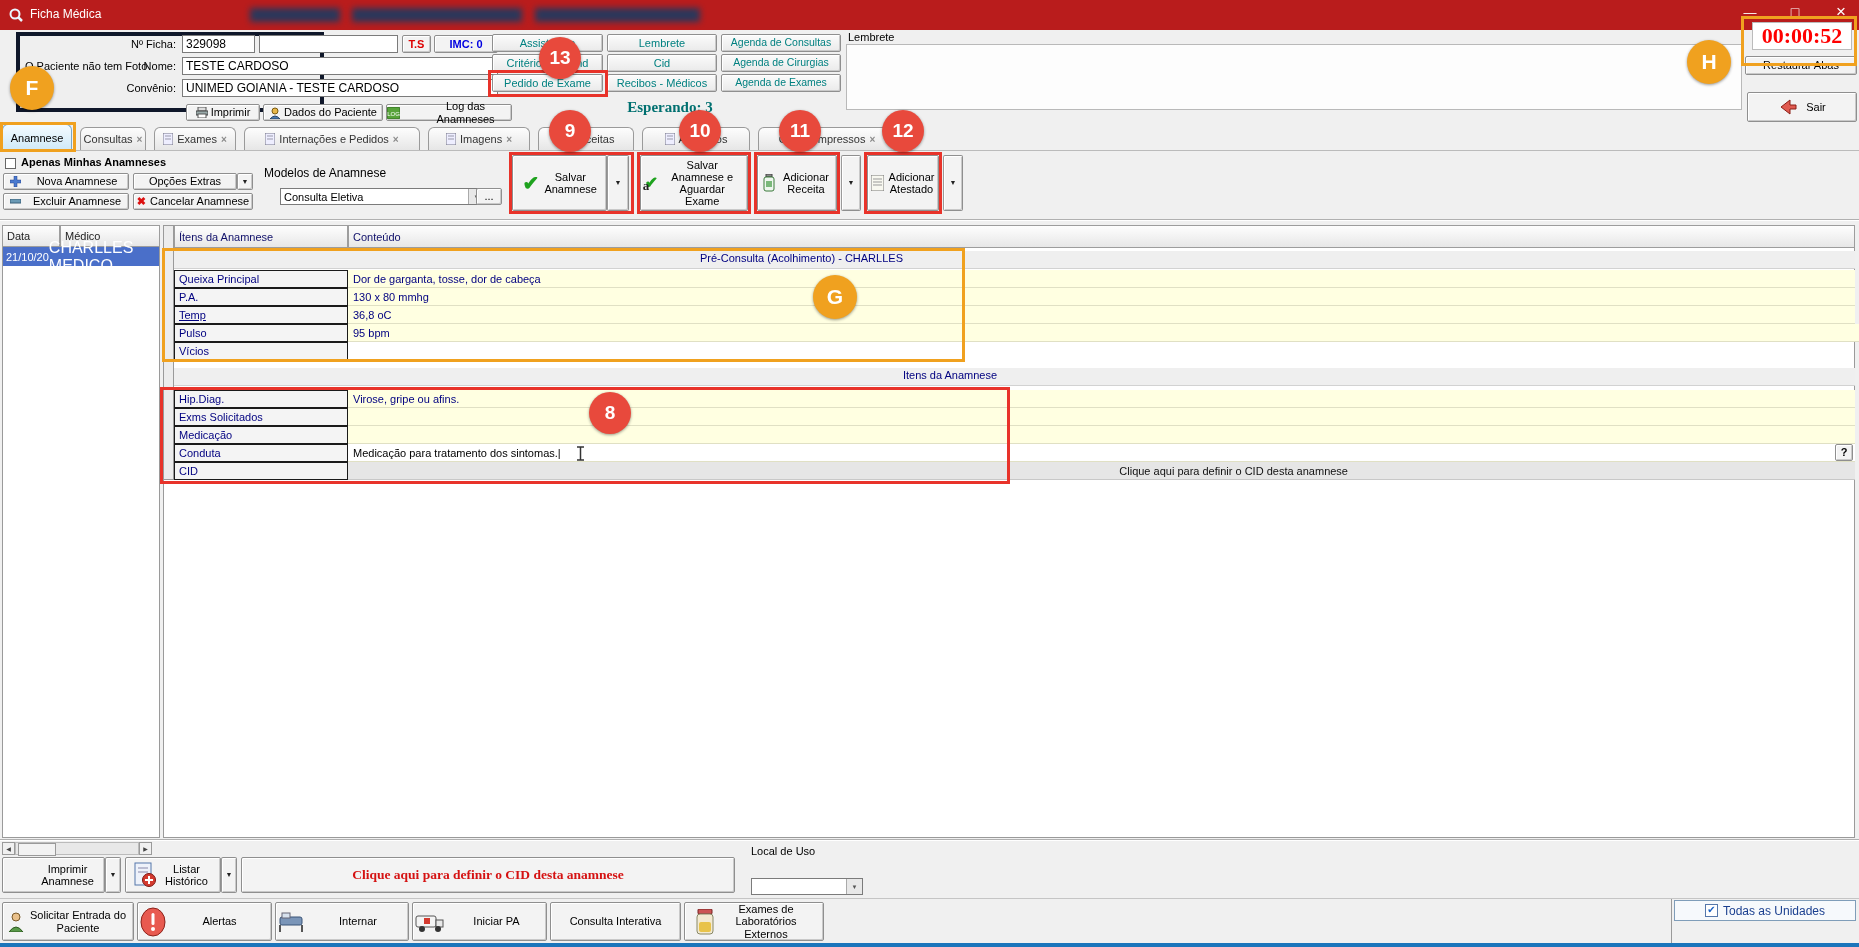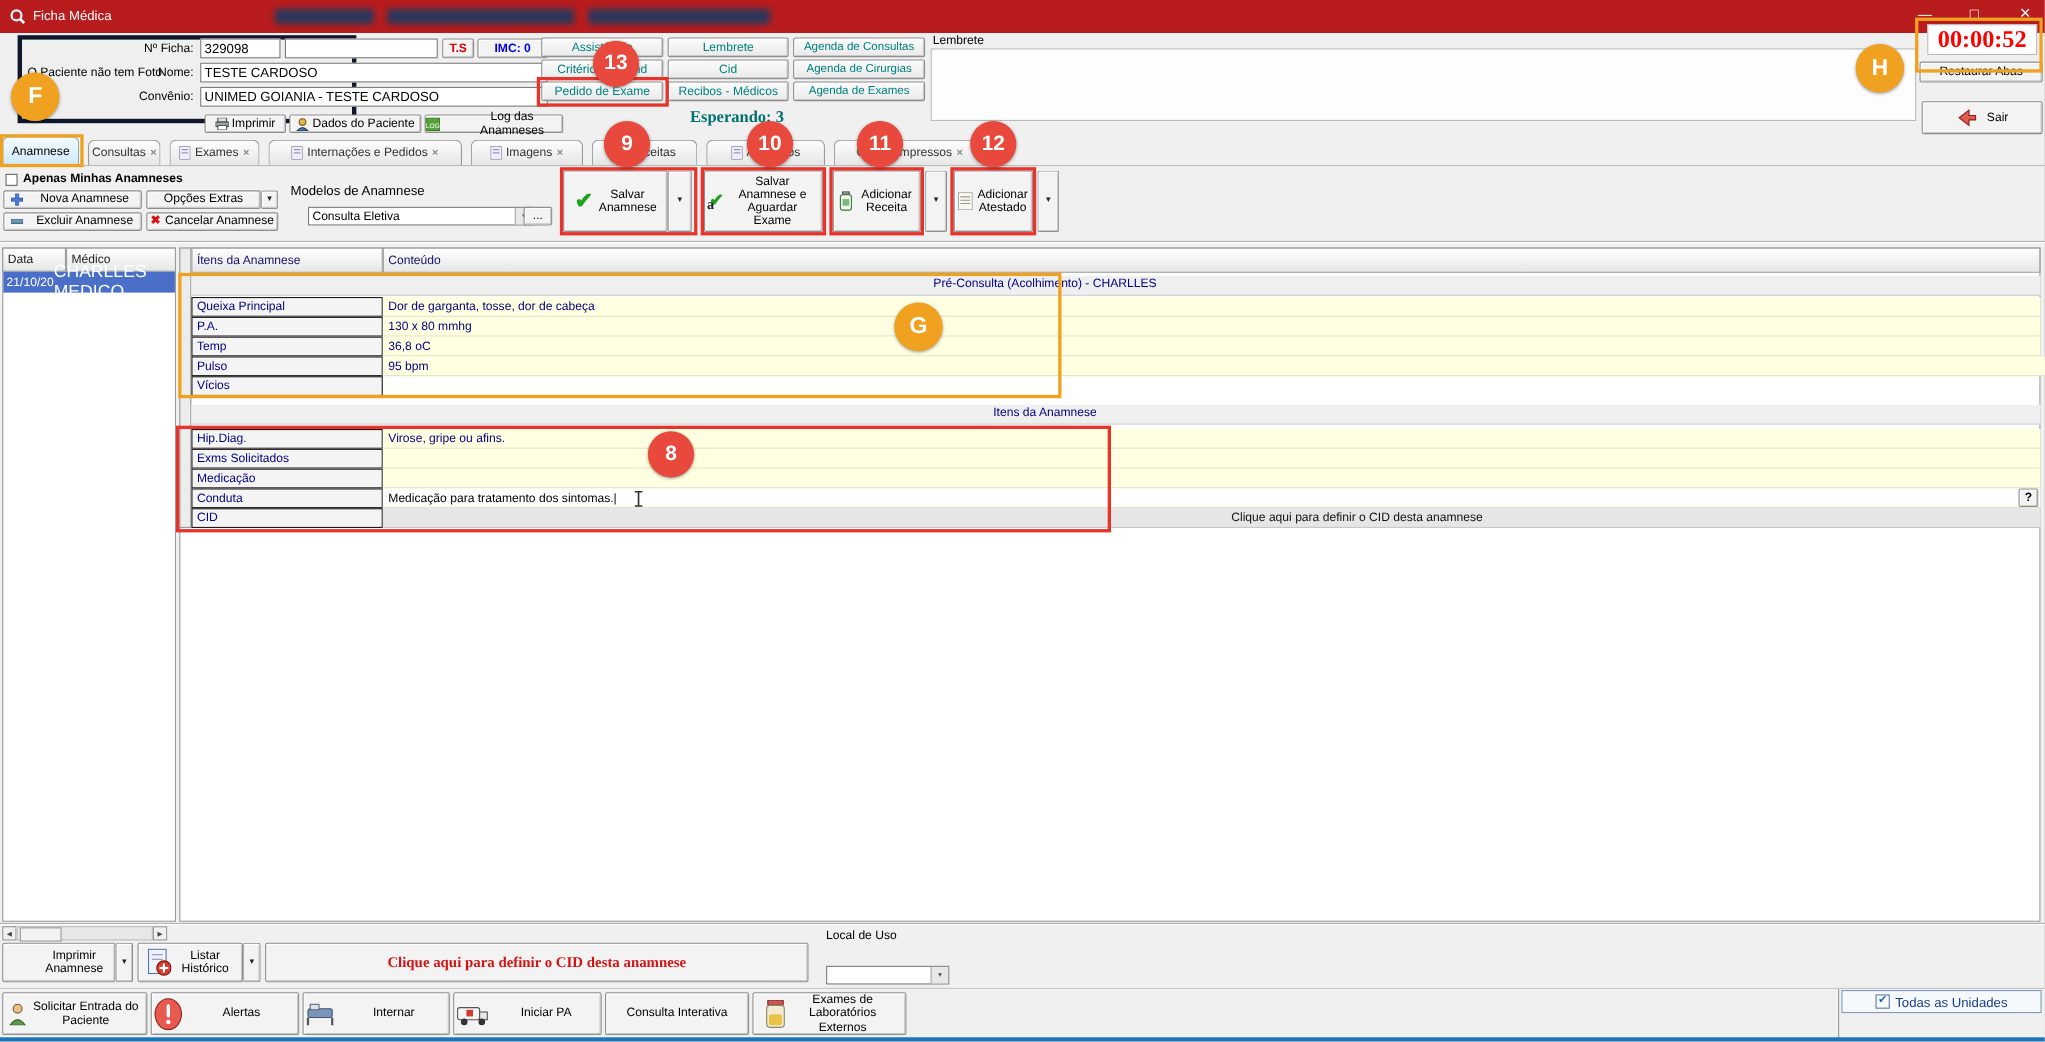--- a/index.html
+++ b/index.html
@@ -329,35 +329,35 @@
   <div class="abs" style="left:163px;top:225px;width:1692px;height:613px;background:#fff;border:1px solid #9a9a9a;"></div>
   <div class="abs" style="left:163px;top:225px;width:11px;height:255px;background:#ececec;border:1px solid #9a9a9a;"></div>
   <div class="abs hdrcell" style="left:174px;top:225px;width:174px;height:23px;">
       <span>Ítens da Anamnese</span>
     </div>
   <div class="abs hdrcell" style="left:348px;top:225px;width:1507px;height:23px;">
       <span>Conteúdo</span>
     </div>
 
   <div class="abs section-row" style="left:174px;top:251px;width:1681px;height:18px;"></div>
-  <div class="abs" style="left:700px;top:252px;width:500px;text-align:center;color:#000080;"><span>Pré-Consulta (Acolhimento) - CHARLLES</span></div>
+  <div class="abs" style="left:700px;top:252px;width:500px;color:#000080;"><span>Pré-Consulta (Acolhimento) - CHARLLES</span></div>
 
   <div class="abs cell-label" style="left:174px;top:270px;width:174px;height:18px;">
       <span>Queixa Principal</span>
     </div>
   <div class="abs cell-val" style="left:348px;top:270px;width:1507px;height:18px;">
       <span>Dor de garganta, tosse, dor de cabeça</span>
     </div>
   <div class="abs cell-label" style="left:174px;top:288px;width:174px;height:18px;">
       <span>P.A.</span>
     </div>
   <div class="abs cell-val" style="left:348px;top:288px;width:1507px;height:18px;">
       <span>130 x 80  mmhg</span>
     </div>
-  <div class="abs cell-label" style="left:174px;top:306px;width:174px;height:18px;">
+  <div class="abs cell-label" style="left:174px;top:306px;width:174px;height:18px;text-decoration:underline;">
       <span>Temp</span>
     </div>
   <div class="abs cell-val" style="left:348px;top:306px;width:1507px;height:18px;">
       <span>36,8 oC</span>
     </div>
   <div class="abs cell-label" style="left:174px;top:324px;width:174px;height:18px;">
       <span>Pulso</span>
     </div>
   <div class="abs cell-val" style="left:348px;top:324px;width:1726px;height:18px;">
       <span>95 bpm</span>

